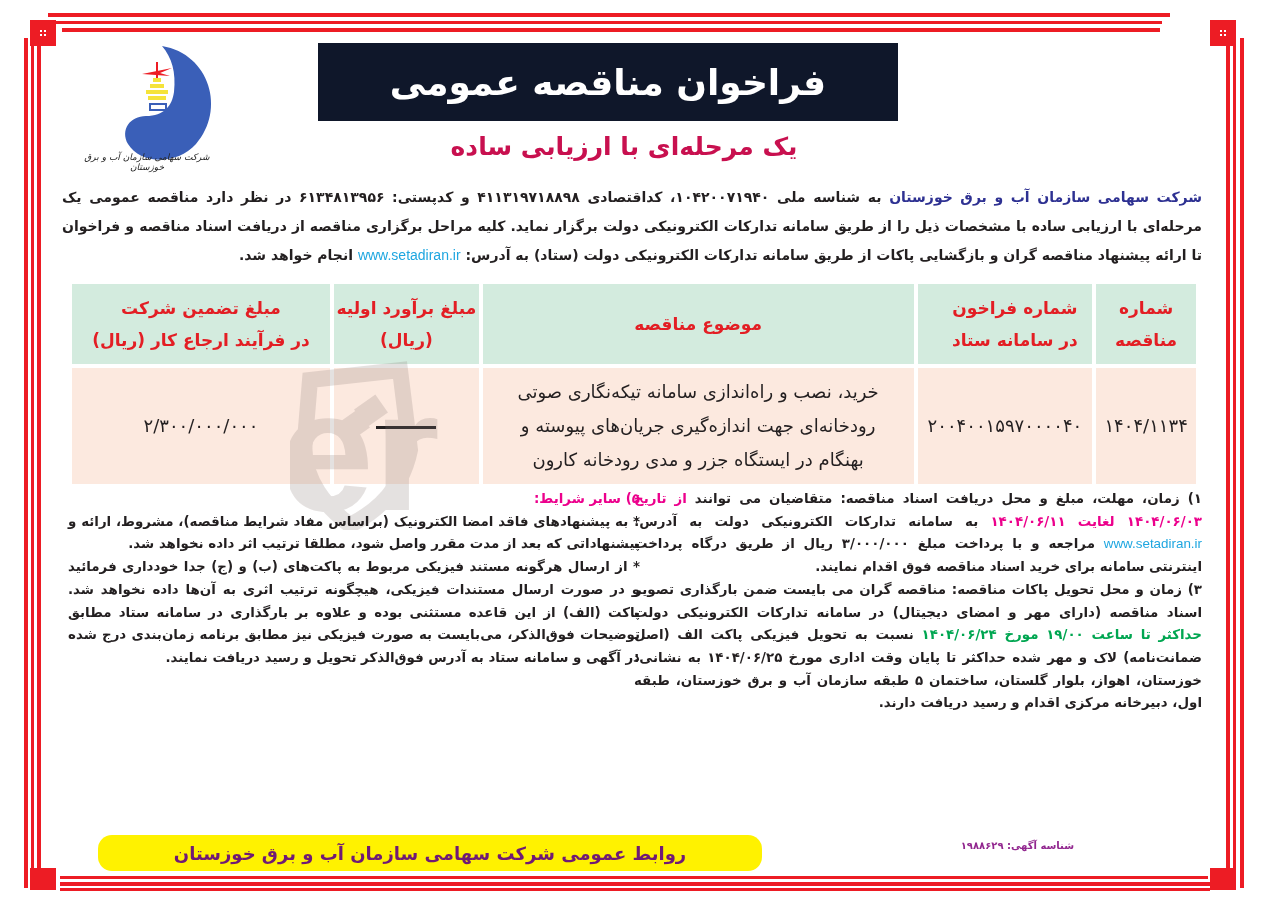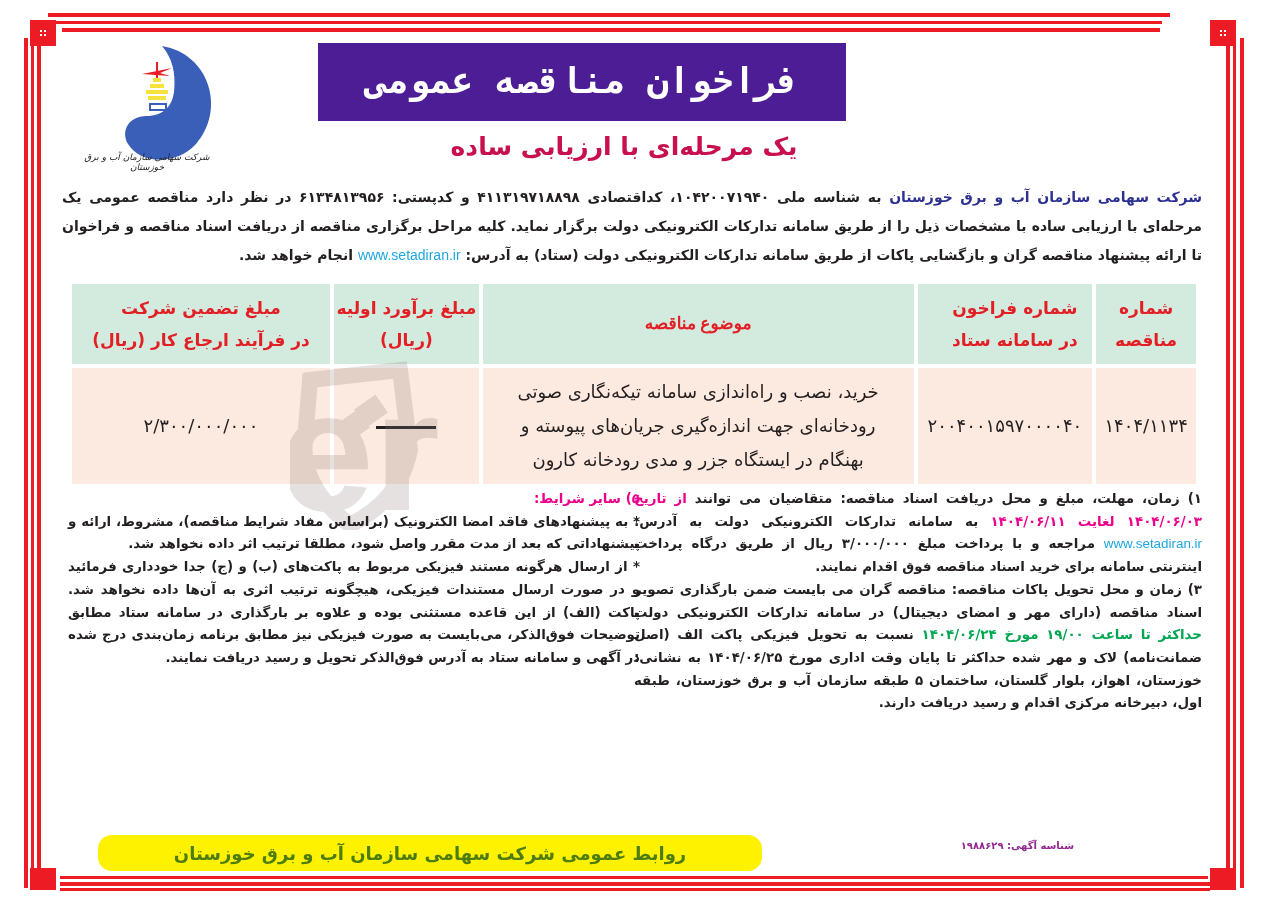--- a/index.html
+++ b/index.html
@@ -12,22 +12,22 @@
   .corner-dots { position: absolute; width: 8px; height: 8px;
     background:
       radial-gradient(circle, #fff 1.2px, transparent 1.4px) 0 0/4px 4px; }
 
   
   .logo { position: absolute; left: 100px; top: 40px; width: 130px; height: 130px; }
   .logo-caption { position: absolute; left: 82px; top: 152px; width: 130px; font-size: 9px;
     text-align: center; color: #222; font-family: "DejaVu Serif", serif; font-style: italic; }
 
   
-  .title-banner { position: absolute; left: 318px; top: 43px; width: 528px; height: 78px;
-    background: #4c1d95; display: flex; align-items: center; justify-content: center; font-family: Liberation Mono, monospace; }
+  .title-banner { position: absolute; left: 318px; top: 43px; width: 580px; height: 78px;
+    background: #0f172a; display: flex; align-items: center; justify-content: center; }
   .title-banner span { color: #fff; font-size: 36px; font-weight: bold; letter-spacing: 0; }
   .subtitle { position: absolute; left: 318px; top: 132px; width: 612px; text-align: center;
     color: #c8104f; font-size: 25px; font-weight: bold; }
 
   
   .intro { position: absolute; right: 62px; top: 183px; width: 1140px; font-size: 14px;
     line-height: 29px; text-align: justify; text-align-last: right; font-weight: bold; color: #231f20; }
   .blue { color: #2e3192; }
   .link { color: #1ea6e0; font-weight: normal; font-family: "Liberation Sans", sans-serif; }
   .pink { color: #ec008c; }
@@ -35,40 +35,40 @@
 
   
   .tender-table { position: absolute; left: 68px; top: 280px; width: 1132px; border-collapse: separate;
     border-spacing: 4px; }
   .tender-table th { background: #d3ebde; color: #e31e24; font-size: 17px; font-weight: bold;
     height: 80px; line-height: 32px; text-align: center; vertical-align: middle; }
   .tender-table td { background: #fce9df; font-size: 18px; font-weight: normal; height: 116px;
     text-align: center; vertical-align: middle; line-height: 34px; }
   .col-no { width: 100px; }
   .col-call { width: 175px; padding-left: 20px; }
-  .col-subject { width: 436px; font-family: Liberation Serif, serif; }
+  .col-subject { width: 436px; }
   .col-est { width: 146px; }
   .col-guarantee { width: 260px; }
   .dash { display: inline-block; width: 60px; height: 3px; background: #231f20; vertical-align: middle; }
 
   
   .watermark { position: absolute; left: 290px; top: 360px; width: 700px; height: 170px;
     pointer-events: none; opacity: 0.22; }
 
   
   .col-right { position: absolute; right: 62px; top: 488px; width: 568px; font-size: 13.4px;
     line-height: 22.7px; text-align: justify; text-align-last: right; font-weight: bold; }
   .col-left { position: absolute; left: 68px; top: 488px; width: 572px; font-size: 13.4px;
     line-height: 22.7px; text-align: justify; text-align-last: right; font-weight: bold; }
   .col-right p, .col-left p { margin: 0; }
 
   
   .footer-pill { position: absolute; left: 98px; top: 835px; width: 664px; height: 36px;
     background: #fff200; border-radius: 14px; display: flex; align-items: center; justify-content: center;
-    color: #4d7c0f; font-weight: bold; font-size: 18px; }
+    color: #701a75; font-weight: bold; font-size: 18px; }
   .ad-id { position: absolute; right: 190px; top: 840px; color: #92278f; font-size: 10px; font-weight: bold; }
 </style>
 </head>
 <body>
 
 <div>
 
   <div class="frame-line" style="left:48px; top:13px; width:1122px; height:4px;"></div>
   <div class="frame-line" style="left:56px; top:21px; width:1106px; height:3px;"></div>
   <div class="frame-line" style="left:62px; top:28px; width:1098px; height:4px;"></div>

